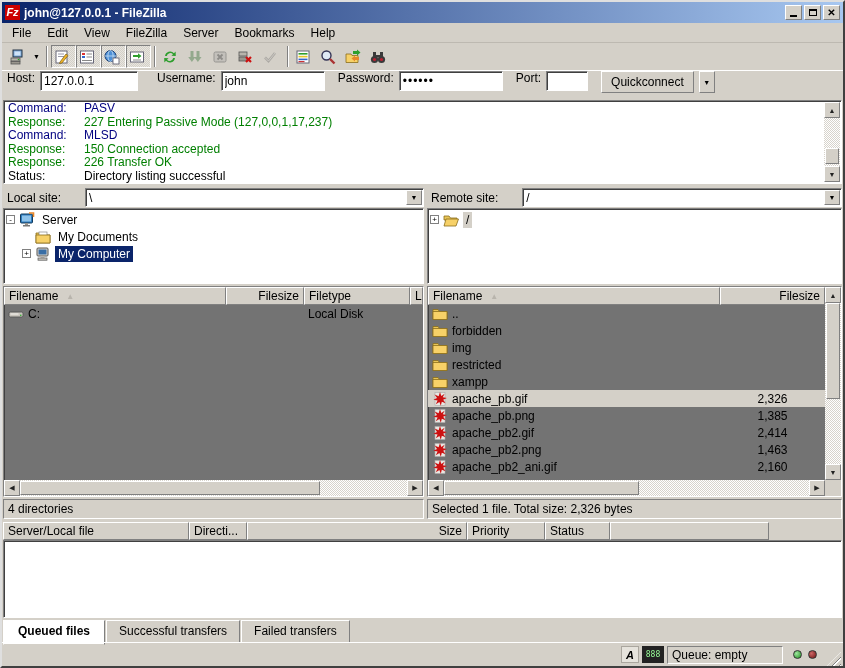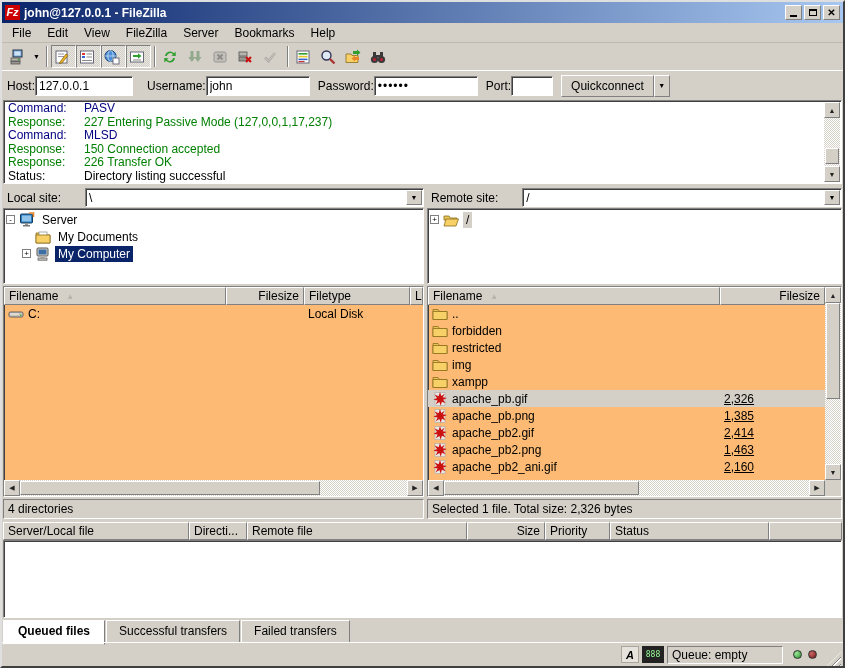--- a/index.html
+++ b/index.html
@@ -26,21 +26,21 @@
   .menuitem{padding:2px 8px;}
   
   .toolbar{height:27px;flex:0 0 27px;display:flex;align-items:center;padding-left:3px;}
   .tbtn{width:25px;height:23px;display:flex;align-items:center;justify-content:center;border:1px solid transparent;}
   .tbtn.pressed{border-color:#808080 #fff #fff #808080;
     background-image:conic-gradient(#e8e6e0 25%,#d4d0c8 0 50%,#e8e6e0 0 75%,#d4d0c8 0);background-size:2px 2px;}
   .tbtn.dis{opacity:.55;filter:grayscale(60%);}
   .tsep{width:2px;height:21px;border-left:1px solid #808080;border-right:1px solid #fff;margin:0 3px;}
   .ddbtn{width:13px;height:23px;display:flex;align-items:center;justify-content:center;font-size:7px;}
   
-  .qcbar{height:30px;flex:0 0 30px;display:flex;align-items:center;padding:0 5px;border-top:1px solid #fff;}
+  .qcbar{height:30px;flex:0 0 30px;display:flex;align-items:flex-start;gap:5px;padding:0 5px;border-top:1px solid #fff;}
   .qcbar label{white-space:nowrap;}
   .field{height:20px;background:#fff;border:1px solid;border-color:#808080 #fff #fff #808080;
     box-shadow:inset 1px 1px 0 #404040;padding:1px 3px;font-family:"Liberation Sans",sans-serif;font-size:12px;}
   .qbtn{height:22px;padding:0 9px;font-size:12px;display:flex;align-items:center;}
   .qdd{width:16px;height:22px;display:flex;align-items:center;justify-content:center;font-size:7px;}
   
   .log{height:84px;flex:0 0 84px;background:#fff;margin:0 1px;position:relative;
     border:1px solid;border-color:#808080 #fff #fff #808080;box-shadow:inset 1px 1px 0 #404040;
     padding:1px 20px 1px 4px;overflow:hidden;}
   .logline{display:flex;line-height:13.5px;white-space:nowrap;}
@@ -72,35 +72,35 @@
   .trow{display:flex;align-items:center;height:17px;white-space:nowrap;}
   .pmbox{width:9px;height:9px;border:1px solid #808080;background:#fff;font-size:8px;line-height:7px;
     text-align:center;margin-right:4px;flex:0 0 9px;color:#000;}
   .pmspace{width:13px;flex:0 0 13px;}
   .indent{width:16px;flex:0 0 16px;}
   .tlabel{padding:1px 3px;}
   .sel-active{background:#0a246a;color:#fff;}
   .sel-inactive{background:#d4d0c8;color:#000;}
   .icon16{width:16px;height:16px;flex:0 0 16px;margin-right:4px;}
   .gap2{height:2px;flex:0 0 2px;}
-  .listwrap{flex:1;background:#fdba74;border:1px solid;border-color:#808080 #fff #fff #808080;
+  .listwrap{flex:1;background:#737373;border:1px solid;border-color:#808080 #fff #fff #808080;
     box-shadow:inset 1px 1px 0 #404040;display:flex;flex-direction:column;position:relative;overflow:hidden;}
   .hdr{display:grid;height:18px;flex:0 0 18px;}
   .hdr.localgrid{grid-template-columns:222px 78px 106px 1fr;}
   .hdr.remotegrid{grid-template-columns:1fr 105px;margin-right:16px;}
   .hcell{background:#d4d0c8;border:1px solid;border-color:#fff #808080 #808080 #fff;
     padding:1px 4px;white-space:nowrap;overflow:hidden;display:flex;align-items:center;}
   .hcell.r{justify-content:flex-end;}
   .sorticon{color:#b8b4ac;font-size:8px;margin-left:8px;}
   .rows{flex:1;overflow:hidden;}
   .lrow{display:grid;height:17px;align-items:center;white-space:nowrap;}
   .lrow.localgrid{grid-template-columns:222px 78px 106px 1fr;}
   .lrow.remotegrid{grid-template-columns:1fr 105px;margin-right:16px;}
   .cell{padding:0 4px;display:flex;align-items:center;overflow:hidden;}
-  .cell.r{justify-content:flex-start;text-decoration:underline;}
+  .cell.r{justify-content:center;}
   .rvscroll{position:absolute;top:0;right:0;bottom:16px;width:16px;display:flex;flex-direction:column;
     background-image:conic-gradient(#fff 25%,#d7d3cb 0 50%,#fff 0 75%,#d7d3cb 0);background-size:2px 2px;}
   .corner{position:absolute;right:0;bottom:0;width:16px;height:16px;background:#d4d0c8;}
   .panestatus{height:20px;flex:0 0 20px;margin-top:2px;border:1px solid;border-color:#808080 #fff #fff #808080;
     display:flex;align-items:center;padding:0 4px;}
   
   .queue{flex:1;display:flex;flex-direction:column;padding:0 1px;}
   .qhdr{display:grid;grid-template-columns:186px 58px 220px 78px 65px 159px 1fr;height:18px;flex:0 0 18px;}
   .qbody{flex:1;background:#fff;border:1px solid;border-color:#808080 #fff #fff #808080;
     box-shadow:inset 1px 1px 0 #404040;}
@@ -476,33 +476,33 @@
             <div class="cell r">
                 <span></span>
               </div>
           </div>
           <div class="lrow remotegrid">
             <div class="cell">
                 <svg class="icon16" viewBox="0 0 16 16">
                   <path d="M1 3.5 h5 l1.5 2 H15 v8 H1 Z" fill="#e8c558" stroke="#8a6d1a" stroke-width="0.8"></path>
                   <path d="M1 5.5 h14 v8 H1 Z" fill="#f7d168" stroke="#8a6d1a" stroke-width="0.8"></path>
                 </svg>
-                <span>restricted</span>
+                <span>img</span>
               </div>
             <div class="cell r">
                 <span></span>
               </div>
           </div>
           <div class="lrow remotegrid">
             <div class="cell">
                 <svg class="icon16" viewBox="0 0 16 16">
                   <path d="M1 3.5 h5 l1.5 2 H15 v8 H1 Z" fill="#e8c558" stroke="#8a6d1a" stroke-width="0.8"></path>
                   <path d="M1 5.5 h14 v8 H1 Z" fill="#f7d168" stroke="#8a6d1a" stroke-width="0.8"></path>
                 </svg>
-                <span>img</span>
+                <span>restricted</span>
               </div>
             <div class="cell r">
                 <span></span>
               </div>
           </div>
           <div class="lrow remotegrid">
             <div class="cell">
                 <svg class="icon16" viewBox="0 0 16 16">
                   <path d="M1 3.5 h5 l1.5 2 H15 v8 H1 Z" fill="#e8c558" stroke="#8a6d1a" stroke-width="0.8"></path>
                   <path d="M1 5.5 h14 v8 H1 Z" fill="#f7d168" stroke="#8a6d1a" stroke-width="0.8"></path>
@@ -605,23 +605,20 @@
 
   <div class="gap3"></div>
 
   <div class="queue">
     <div class="qhdr">
       <div class="hcell">
           <span>Server/Local file</span>
         </div>
       <div class="hcell">
           <span>Directi...</span>
-        </div>
-      <div class="hcell">
-          <span>Remote file</span>
         </div>
       <div class="hcell r">
           <span>Size</span>
         </div>
       <div class="hcell">
           <span>Priority</span>
         </div>
       <div class="hcell">
           <span>Status</span>
         </div>

